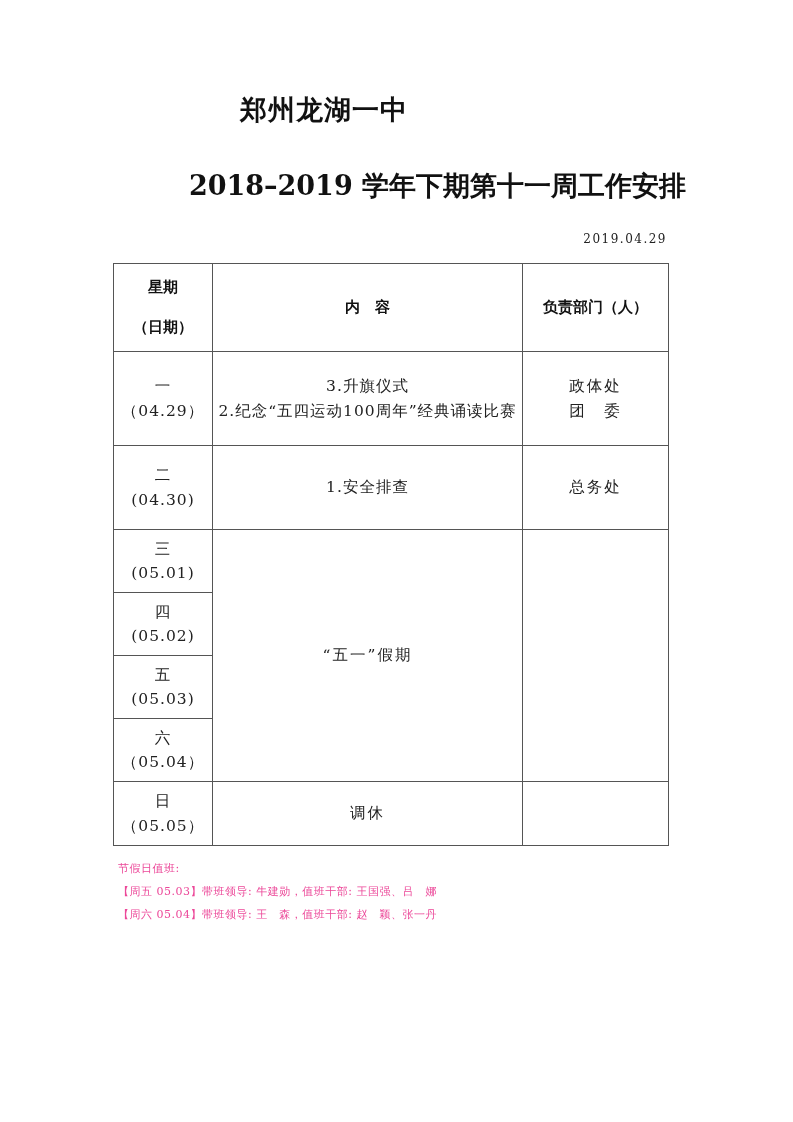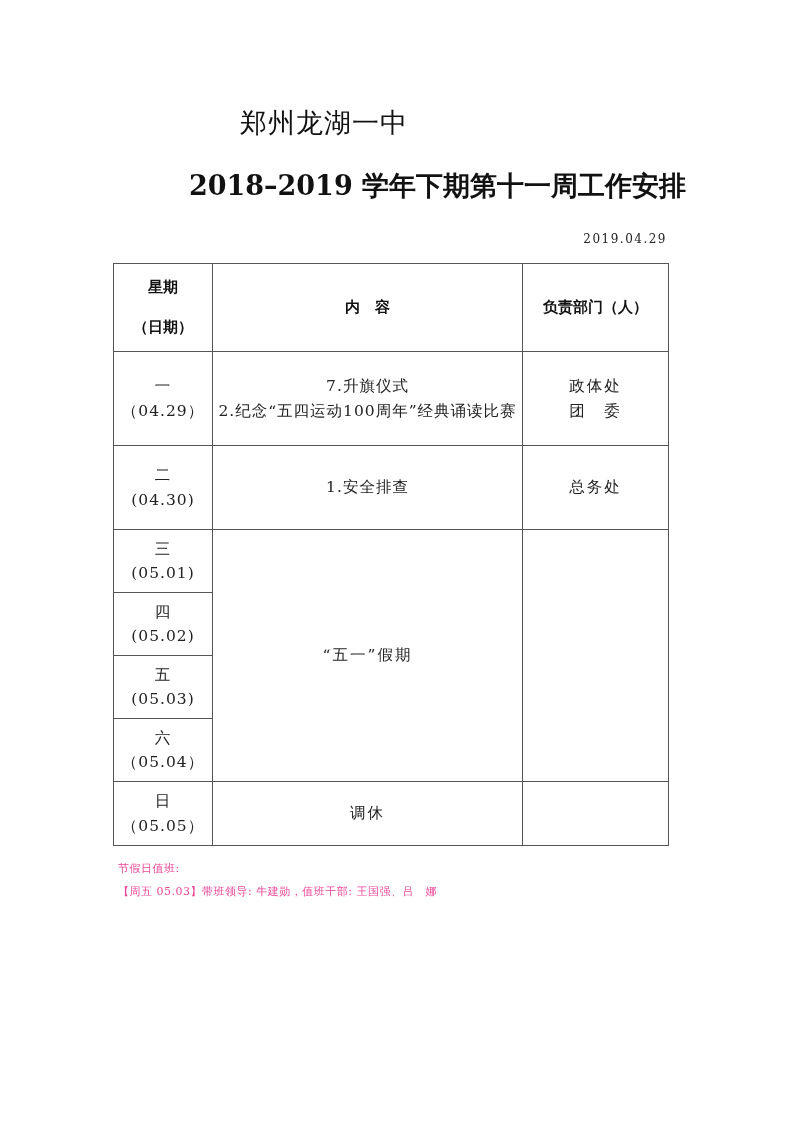--- a/index.html
+++ b/index.html
@@ -1,19 +1,19 @@
 <!DOCTYPE html>
 <html><head>
 <meta charset="utf-8">
 <style>
   html, body { margin: 0; padding: 0; background: #ffffff; }
   body { width: 793px; height: 1122px; position: relative; overflow: hidden;
          font-family: "DejaVu Serif", "Liberation Serif", serif; color: #1a1a1a; }
-  .title1 { position: absolute; top: 105px; left: 0; width: 648px; text-align: center;
-            font-size: 27px; font-weight: normal; letter-spacing: 1px; color: #111; }
+  .title1 { position: absolute; top: 92px; left: 0; width: 648px; text-align: center;
+            font-size: 27px; font-weight: bold; letter-spacing: 1px; color: #111; }
   .title2 { position: absolute; top: 168px; left: 0; width: 793px; text-align: center;
             font-size: 27px; font-weight: bold; color: #111; padding-left: 41px; }
   .date { position: absolute; top: 232px; left: 540px; width: 127px; text-align: right;
           font-size: 12px; letter-spacing: 1.5px; color: #222; }
   table.sched { position: absolute; top: 263px; left: 113px; width: 555px;
                 border-collapse: collapse; table-layout: fixed; }
   table.sched td, table.sched th { border: 1.5px solid #555; padding: 0; text-align: center;
                 vertical-align: middle; font-size: 15.5px; line-height: 1.55; color: #222; }
   table.sched th { font-weight: bold; font-family: "DejaVu Sans", "Liberation Sans", sans-serif; font-size: 15px; color: #111; }
   .c1 { width: 99px; }
@@ -52,21 +52,21 @@
     </th>
     <th>内　容</th>
     <th>负责部门（人）</th>
   </tr>
   <tr class="r1">
     <td class="day">
       <div>一</div>
       <div>（04.29）</div>
     </td>
     <td class="content-left">
-      <div>7.升旗仪式</div>
+      <div>3.升旗仪式</div>
       <div>2.纪念“五四运动100周年”经典诵读比赛</div>
     </td>
     <td class="dept">
       <div>政体处</div>
       <div>团　委</div>
     </td>
   </tr>
   <tr class="r2">
     <td class="day">
       <div>二</div>
@@ -112,13 +112,14 @@
     </td>
     <td style="letter-spacing:2px;">调休</td>
     <td></td>
   </tr>
 </tbody>
   </table>
 
 <div class="duty">
   <div class="line">节假日值班:</div>
   <div class="line">【周五 05.03】带班领导: 牛建勋，值班干部: 王国强、吕　娜</div>
+  <div class="line">【周六 05.04】带班领导: 王　森，值班干部: 赵　颖、张一丹</div>
 </div>
 
 </body></html>

